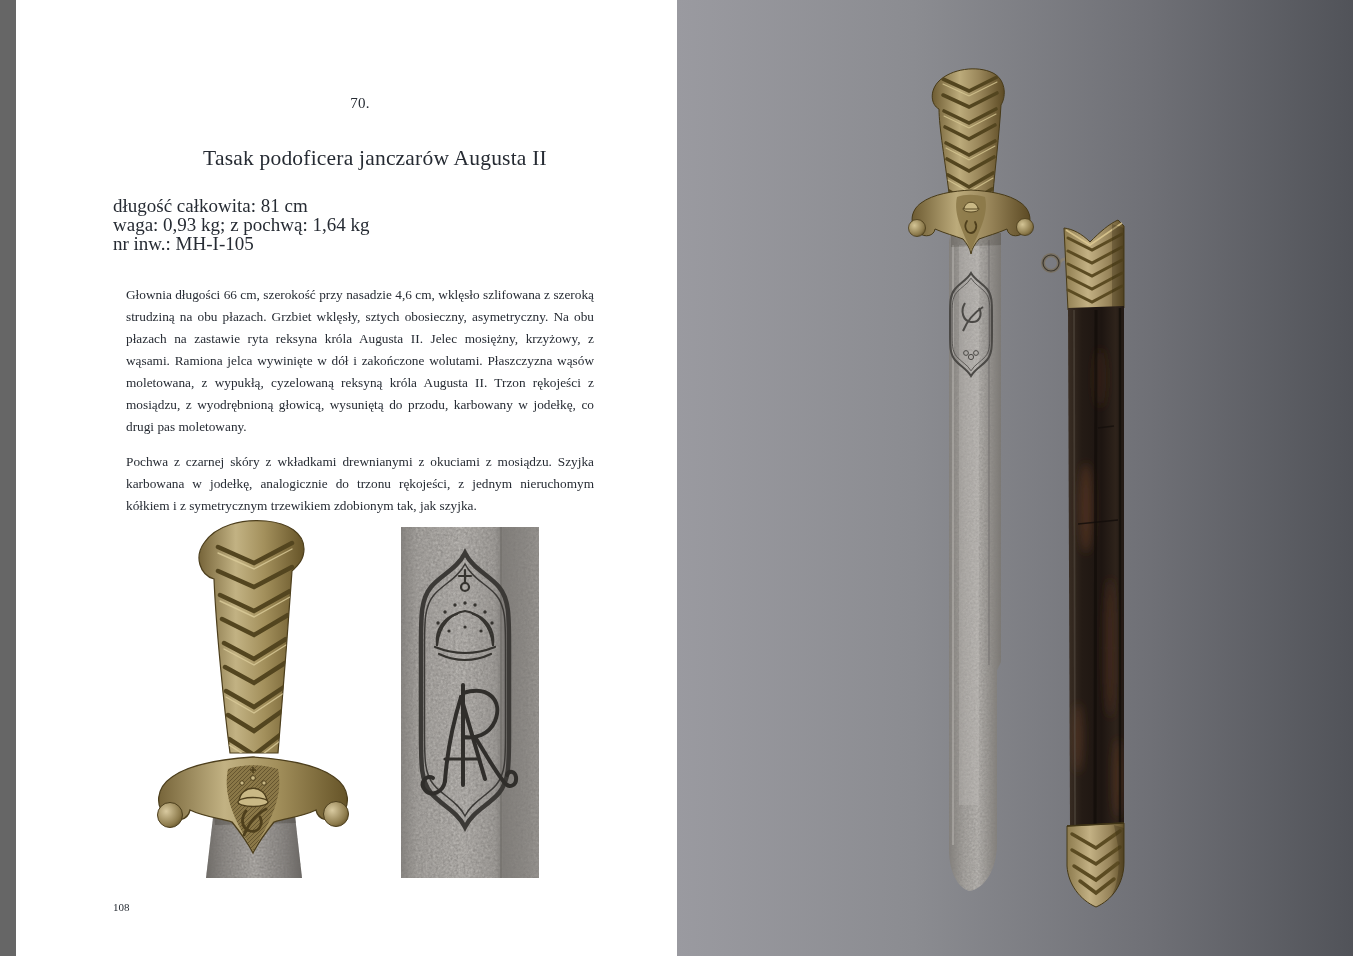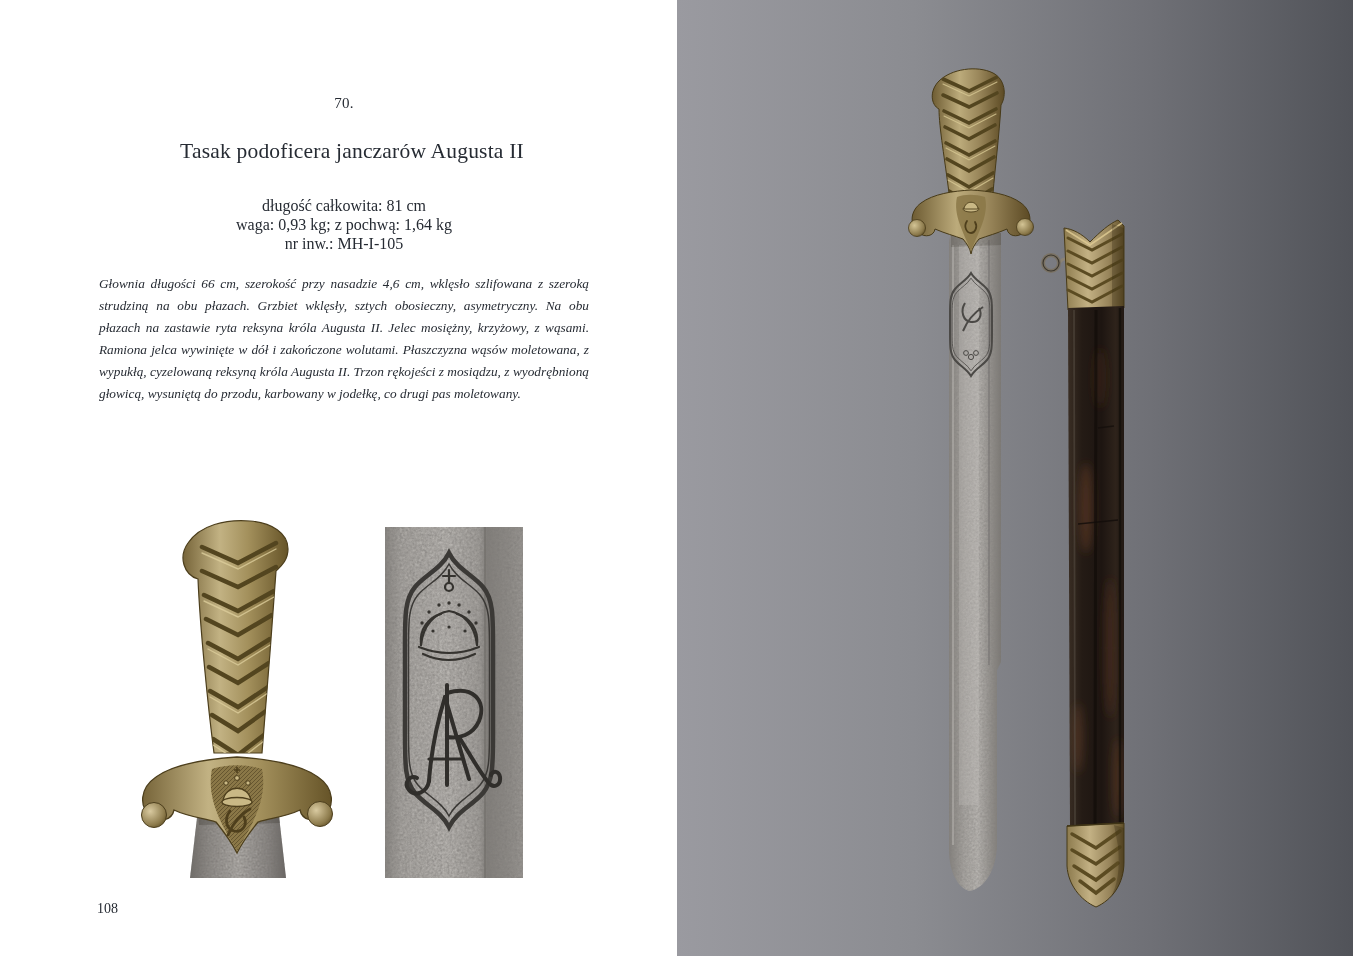--- a/index.html
+++ b/index.html
@@ -2,38 +2,38 @@
 <html style="--page-background: #ffffff; --plate-left: #9a9aa0; --plate-right: #515359; --ink: #262b33; --brass: #9c8b5c; --steel: #aeaba7; --leather: #241b16;"><head>
 <meta charset="utf-8">
 <style>
   html,body{margin:0;padding:0;background:#666;}
   .spread{
     position:relative;width:1353px;height:956px;overflow:hidden;
     font-family:"Liberation Serif","DejaVu Serif",serif;
     color:var(--ink,#262b33);
   }
   .page-left{
-    position:absolute;left:0;top:0;width:677px;height:956px;
+    position:absolute;left:16px;top:0;width:677px;height:956px;
     background:var(--page-background,#ffffff);
   }
   .page-right{
     position:absolute;left:677px;top:0;width:676px;height:956px;
     background:linear-gradient(90deg,
       var(--plate-left,#9a9aa0) 0%,
       #8b8c91 35%,
       #6f7076 70%,
       var(--plate-right,#515359) 100%);
   }
   .text-col{position:absolute;left:97px;top:0;width:494px;}
   .catalog-number{position:absolute;top:95px;left:0;width:100%;text-align:center;font-size:15px;letter-spacing:.3px;}
-  .title{position:absolute;top:131px;left:0;width:100%;text-align:center;font-size:21.5px;font-weight:400;letter-spacing:.2px;white-space:nowrap;margin:8px;}
-  .specs{position:absolute;top:196px;left:0;width:100%;text-align:center;font-size:16px;line-height:19px;}
+  .title{position:absolute;top:131px;left:0;width:100%;text-align:center;font-size:21.5px;font-weight:400;letter-spacing:.2px;white-space:nowrap;margin:15px;}
+  .specs{position:absolute;top:196px;left:0;width:100%;font-size:19px;line-height:19px;}
   .description{position:absolute;top:271px;left:0;width:100%;font-size:13.3px;line-height:22px;text-align:justify;}
-  .description p{margin:2px;font-style:italic;}
-  .page-number{position:absolute;left:97px;top:901px;font-size:14px;}
+  .description p{margin:13px;}
+  .page-number{position:absolute;left:97px;top:901px;font-size:11px;}
   figure{margin:0;padding:0;position:absolute;}
   .fig-hilt{left:130px;top:517px;width:215px;height:361px;}
   .fig-blade{left:385px;top:527px;width:151px;height:351px;}
   .fig-sword{left:228px;top:65px;width:140px;height:830px;}
   .fig-scabbard{left:361px;top:218px;width:90px;height:700px;}
   svg{display:block;}
 </style>
 </head>
 <body>
 
@@ -43,20 +43,21 @@
     <div class="text-col">
       <div class="catalog-number">70.</div>
       <h1 class="title">Tasak podoficera janczarów Augusta II</h1>
       <div class="specs">
         <div>długość całkowita: 81 cm</div>
         <div>waga: 0,93 kg; z pochwą: 1,64 kg</div>
         <div>nr inw.: MH-I-105</div>
       </div>
       <div class="description">
         <p>Głownia długości 66 cm, szerokość przy nasadzie 4,6 cm, wklęsło szlifowana z szeroką strudziną na obu płazach. Grzbiet wklęsły, sztych obosieczny, asymetryczny. Na obu płazach na zastawie ryta reksyna króla Augusta II. Jelec mosiężny, krzyżowy, z wąsami. Ramiona jelca wywinięte w dół i zakończone wolutami. Płaszczyzna wąsów moletowana, z wypukłą, cyzelowaną reksyną króla Augusta II. Trzon rękojeści z mosiądzu, z wyodrębnioną głowicą, wysuniętą do przodu, karbowany w jodełkę, co drugi pas moletowany.</p>
+        <p>Pochwa z czarnej skóry z wkładkami drewnianymi z okuciami z mosiądzu. Szyjka karbowana w jodełkę, analogicznie do trzonu rękojeści, z jednym nieruchomym kółkiem i z symetrycznym trzewikiem zdobionym tak, jak szyjka.</p>
       </div>
     </div>
 
     <figure class="fig-hilt" role="img" aria-label="Close-up of the brass hilt: herringbone-carved grip and cross-guard with volute finials and crowned monogram">
       <svg width="215" height="361" viewBox="0 0 215 361">
         <defs>
           <linearGradient id="a-brass" x1="0" y1="0" x2="1" y2="0">
             <stop offset="0" stop-color="#77653a"></stop>
               <stop offset="0.35" stop-color="#c2b283"></stop>
             <stop offset="0.62" stop-color="#a3905c"></stop>

